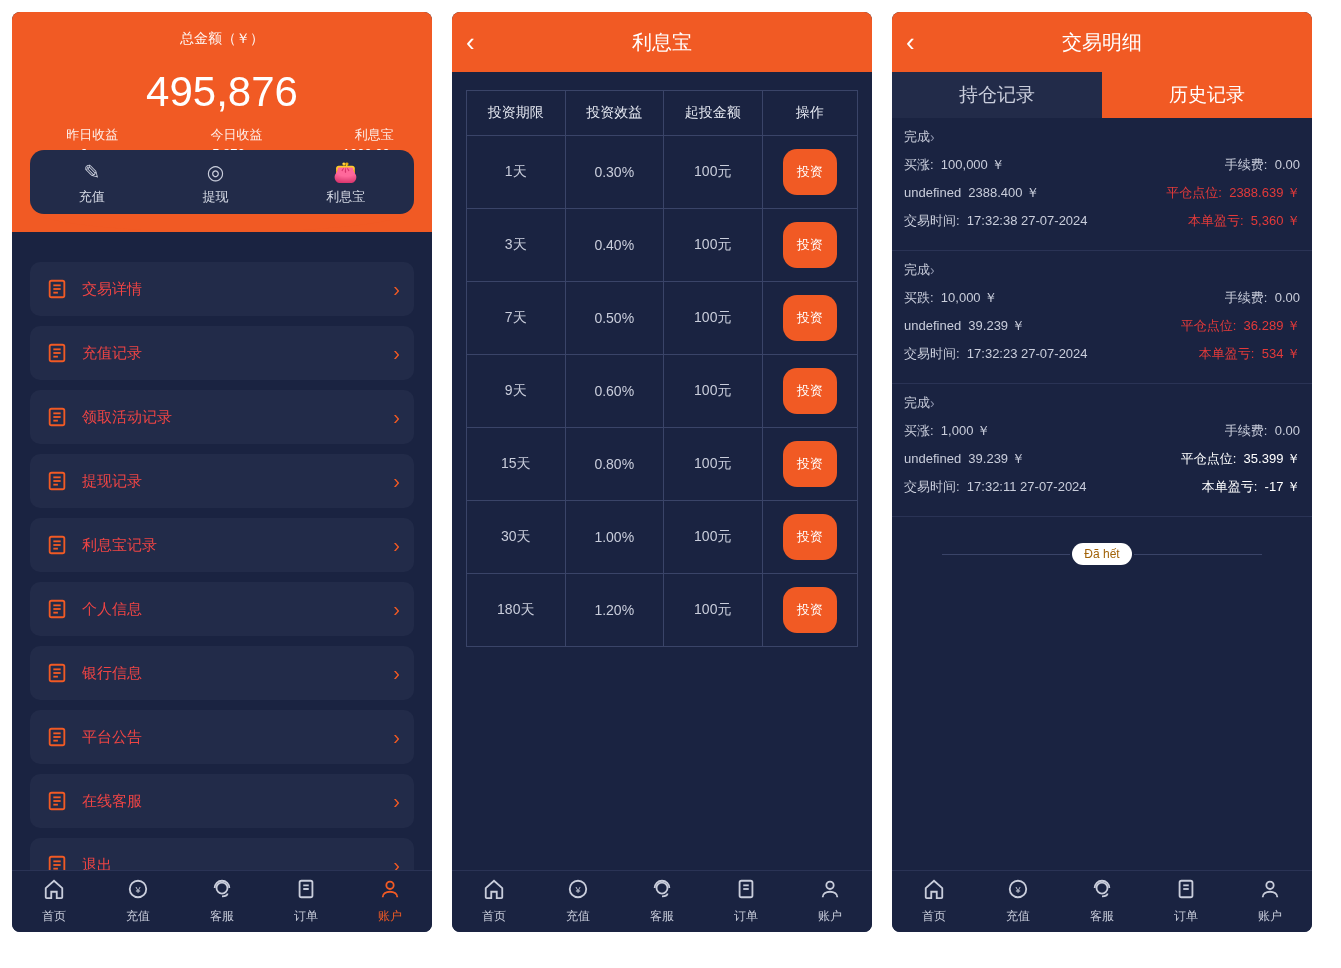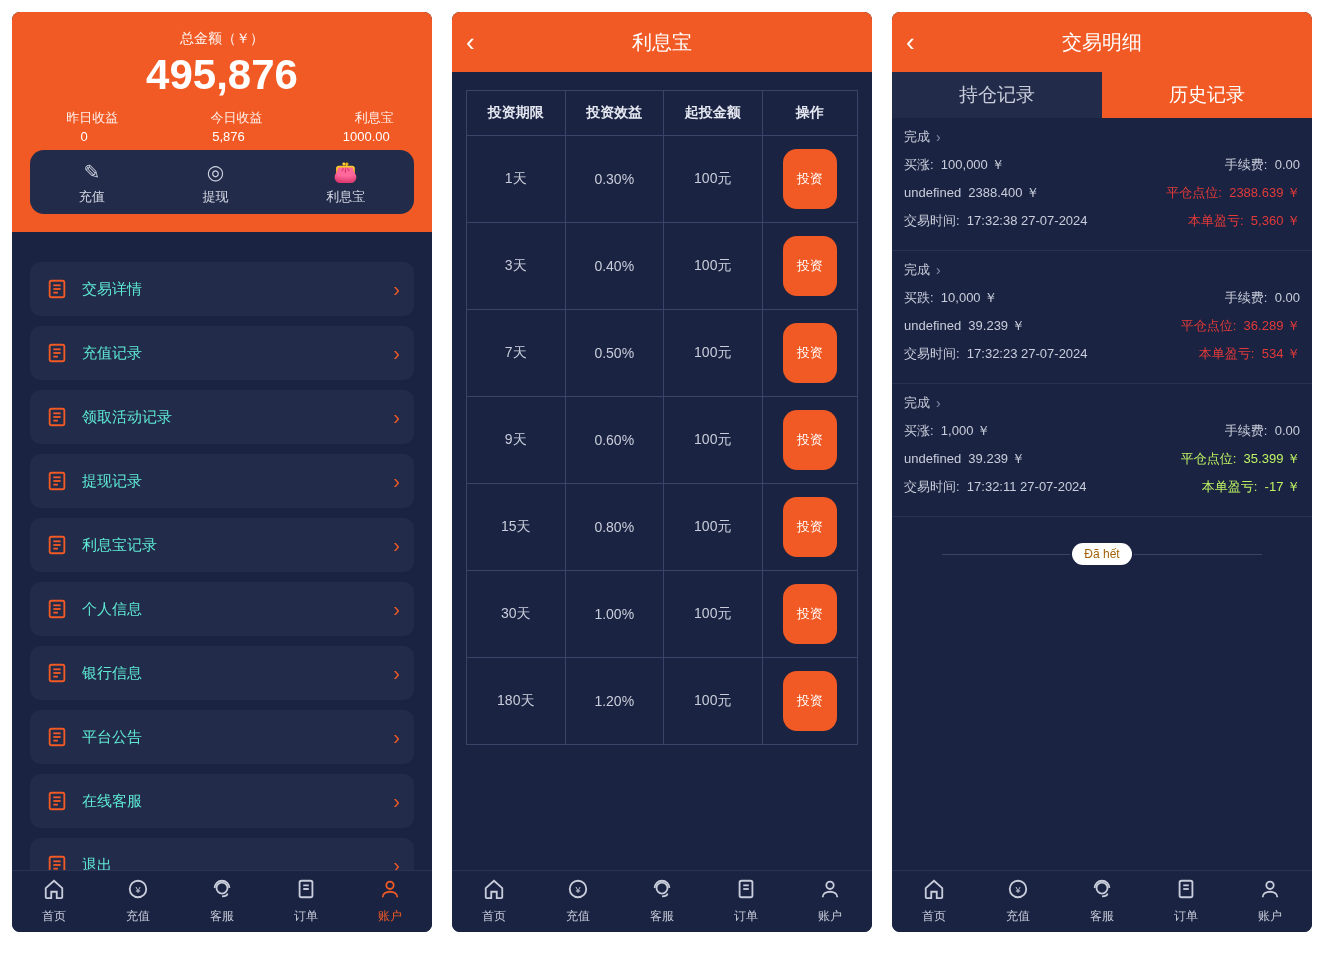--- a/index.html
+++ b/index.html
@@ -25,21 +25,21 @@
 
 .s1-header {
   background: #f15a24;
   color: #fff;
   text-align: center;
   padding: 18px 0 0 0;
   position: relative;
   height: 220px;
 }
 .s1-total-label { font-size: 14px; opacity: .95; }
-.s1-total-val { font-size: 42px; font-weight: 700; margin-top: 3px; }
+.s1-total-val { font-size: 42px; font-weight: 400; margin-top: 20px; }
 .s1-row3 {
   display: flex; justify-content: space-around; margin-top: 10px;
   font-size: 13px;
 }
 .s1-row3 > div > div:first-child { opacity: .9; margin-bottom: 2px; margin-left: 16px;}
 .s1-pillbox {
   position: absolute;
   left: 18px; right: 18px; top: 138px;
   background: #222b49;
   border-radius: 14px;
@@ -59,21 +59,21 @@
 }
 .s1-body { flex:1; overflow-y:auto; padding: 30px 18px 6px 18px; }
 .s1-item {
   background:#222b49; border-radius:10px; padding:14px 14px;
   display:flex; align-items:center; margin-bottom:10px;
 }
 .s1-item .icon {
   width:26px; height:26px; color:#f15a24; margin-right:12px;
   display:flex; align-items:center; justify-content:center;
 }
-.s1-item .label { color:#5eead4; font-size:15px; flex:1; }
+.s1-item .label { color:#ef4444; font-size:15px; flex:1; }
 .s1-item .chev { color:#f15a24; font-size:20px; }
 .navbar {
   height:62px; background:#1a2341;
   display:flex; justify-content:space-around; align-items:center;
   border-top:1px solid #2a3355;
 }
 .nav-item { text-align:center; color:#c9cddb; font-size:12px; }
 .nav-item.active { color:#f15a24; }
 .nav-item .nicon { display:block; font-size:22px; margin-bottom:2px; }
 
@@ -81,43 +81,43 @@
   background:#f15a24; height:60px; display:flex; align-items:center;
   color:#fff; font-size:20px; position:relative; justify-content:center;
 }
 .back { position:absolute; left:14px; font-size:26px; }
 .s2-table { padding:18px 14px; flex:1; }
 table { width:100%; border-collapse:collapse; }
 th, td {
   border:1px solid #3a4468; color:#c9cddb; text-align:center;
   padding:13px 4px; font-size:14px; font-weight:normal;
 }
-th { color:#e6e9f2; font-weight:700; }
+th { color:#e6e9f2; font-weight:400; }
 .invest-btn {
   background:#f15a24; color:#fff; border:none; border-radius:14px;
-  padding:21px 14px; font-size:13px; cursor:pointer;
+  padding:14px 14px; font-size:13px; cursor:pointer;
 }
 
 .s3-tabs {
   display:flex; background:#222b49; height:46px;
 }
 .s3-tab {
   flex:1; text-align:center; line-height:46px; color:#c9cddb; font-size:19px;
 }
 .s3-tab.active { background:#f15a24; color:#fff; }
 .s3-body { flex:1; overflow-y:auto; }
 .record {
   border-bottom:1px solid #2a3355; padding:10px 12px;
   font-size:13px; color:#c9cddb;
 }
-.rec-status { display:flex; align-items:center; gap:6px; margin-bottom:6px; }
+.rec-status { display:flex; align-items:center; gap:0; margin-bottom:6px; }
 .rec-status .rchev { color:#888fa8; font-size:14px;}
 .rec-row { display:flex; justify-content:space-between; margin:10px 0; }
 .rec-red { color:#e33a3a; }
-.rec-green { color:#bef264; }
+.rec-green { color:#ffffff; }
 .end-line {
   position:relative; text-align:center; margin:26px 50px;
 }
 .end-line:before, .end-line:after {
   content:""; position:absolute; top:50%; width:40%; height:1px; background:#3a4468;
 }
 .end-line:before { left:0; } .end-line:after { right:0; }
 .end-pill {
   display:inline-block; background:#fff; color:#a16207; font-size:12px;
   padding:4px 12px; border-radius:12px; position:relative; z-index:1;

